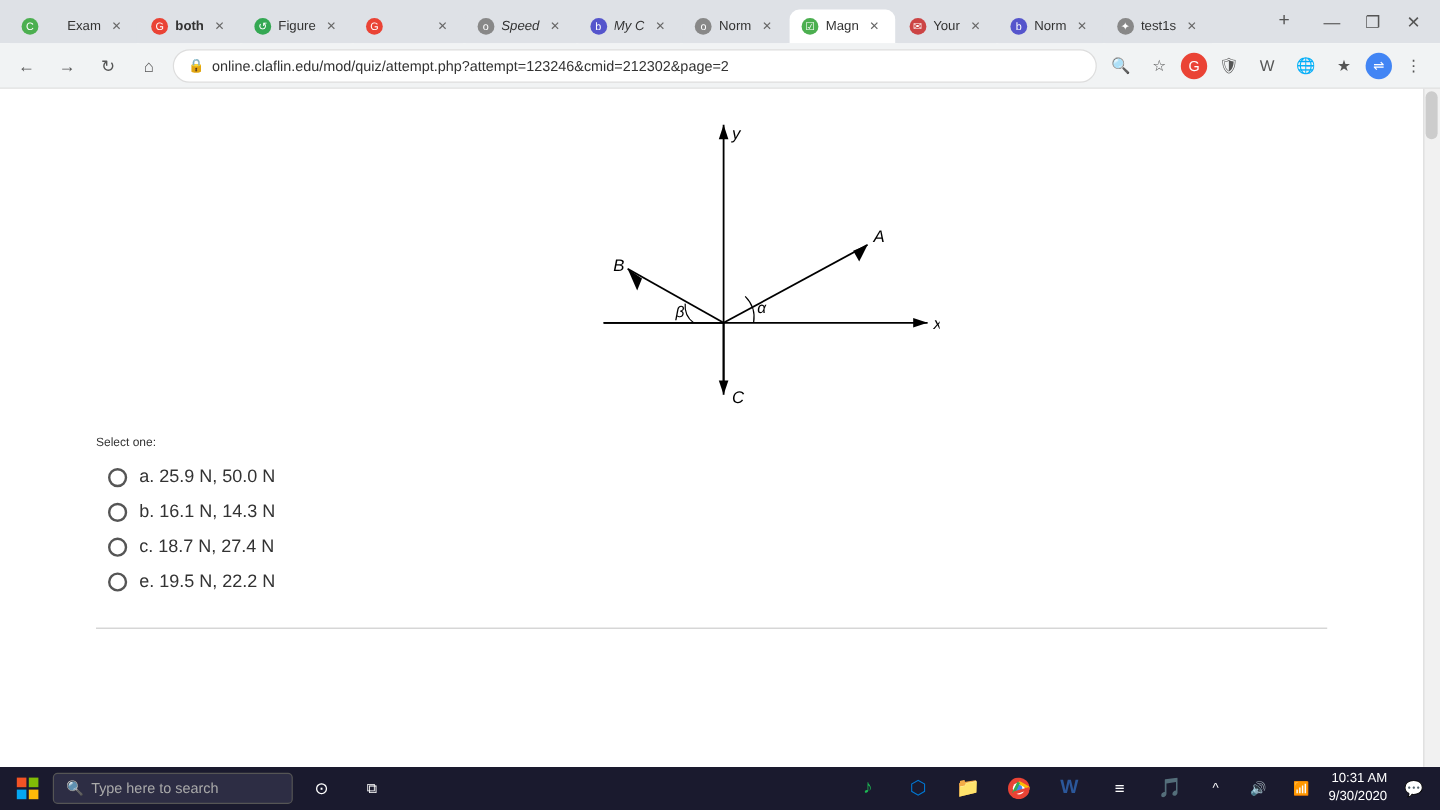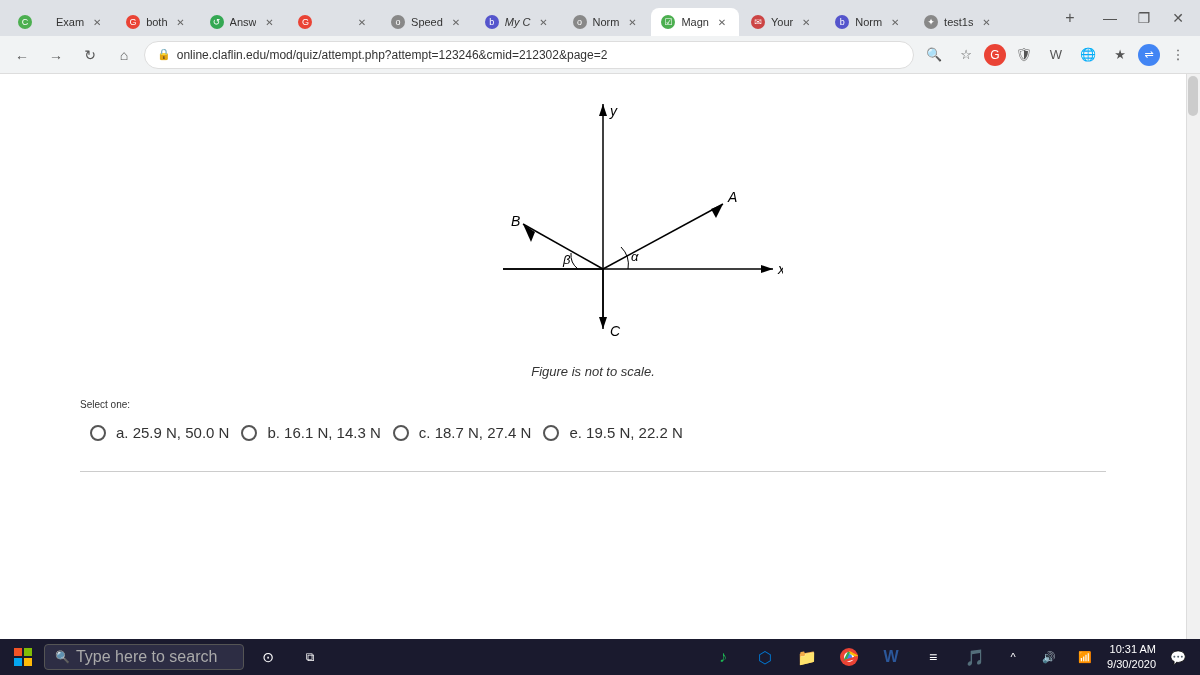--- a/index.html
+++ b/index.html
@@ -139,20 +139,21 @@
     
     .select-one-label {
       font-size: 10px;
       font-weight: normal;
       margin-bottom: 14px;
       color: #333;
     }
     .options-list {
       list-style: none;
       display: flex;
+      flex-direction: column;
       gap: 12px;
       margin-left: 10px;
     }
     .option-item {
       display: flex;
       align-items: center;
       gap: 10px;
       font-size: 15px;
       color: #333;
       cursor: pointer;
@@ -207,21 +208,21 @@
       height: 26px;
       padding: 0 10px;
       gap: 6px;
       width: 200px;
     }
     .taskbar-search-icon {
       color: #aaa;
       font-size: 12px;
     }
     .taskbar-search-text {
-      font-size: 16px;
+      font-size: 12px;
       color: #aaa;
     }
     .taskbar-spacer { flex: 1; }
     .taskbar-app {
       width: 36px;
       height: 32px;
       display: flex;
       align-items: center;
       justify-content: center;
       cursor: pointer;
@@ -283,36 +284,36 @@
 <div class="browser-top">
 
   <div id="tabs-container" style="display:flex;align-items:flex-end;gap:2px;height:100%;overflow:hidden;flex:1;">
       <div class="tab">
         <div class="tab-icon" style="background: rgb(76, 175, 80); color: rgb(255, 255, 255);">C</div>
         <span style="max-width: 70px; overflow: hidden; text-overflow: ellipsis; padding-left: 18px;">Exam</span>
         <div class="tab-close">✕</div>
       </div>
       <div class="tab">
         <div class="tab-icon" style="background: rgb(234, 67, 53); color: rgb(255, 255, 255);">G</div>
-        <span style="max-width: 70px; overflow: hidden; text-overflow: ellipsis;">both</span>
+        <span style="max-width: 70px; overflow: hidden; text-overflow: ellipsis; font-weight: bold;">both</span>
         <div class="tab-close">✕</div>
       </div>
       <div class="tab">
         <div class="tab-icon" style="background: rgb(52, 168, 83); color: rgb(255, 255, 255);">↺</div>
-        <span style="max-width: 70px; overflow: hidden; text-overflow: ellipsis;">Answ</span>
+        <span style="max-width: 70px; overflow: hidden; text-overflow: ellipsis;">Figure</span>
         <div class="tab-close">✕</div>
       </div>
       <div class="tab">
         <div class="tab-icon" style="background: rgb(234, 67, 53); color: rgb(255, 255, 255);">G</div>
         <span style="max-width: 70px; overflow: hidden; text-overflow: ellipsis; margin-top: 43px;">A high</span>
         <div class="tab-close">✕</div>
       </div>
       <div class="tab">
         <div class="tab-icon" style="background: rgb(136, 136, 136); color: rgb(255, 255, 255);">o</div>
-        <span style="max-width: 70px; overflow: hidden; text-overflow: ellipsis;">Speed</span>
+        <span style="max-width: 70px; overflow: hidden; text-overflow: ellipsis; font-style: italic;">Speed</span>
         <div class="tab-close">✕</div>
       </div>
       <div class="tab">
         <div class="tab-icon" style="background: rgb(85, 85, 204); color: rgb(255, 255, 255);">b</div>
         <span style="max-width: 70px; overflow: hidden; text-overflow: ellipsis; font-style: italic;">My C</span>
         <div class="tab-close">✕</div>
       </div>
       <div class="tab">
         <div class="tab-icon" style="background: rgb(136, 136, 136); color: rgb(255, 255, 255);">o</div>
         <span style="max-width: 70px; overflow: hidden; text-overflow: ellipsis;">Norm</span>
@@ -407,21 +408,20 @@
         <line x1="100" y1="175" x2="200" y2="175" stroke="black" stroke-width="1.5"></line>
 
         <path d="M 225,175 A 25,25 0 0,0 218,153" fill="none" stroke="black" stroke-width="1"></path>
         <text x="228" y="167" font-size="13" font-style="italic">α</text>
 
         <path d="M 175,175 A 18,18 0 0,1 168,159" fill="none" stroke="black" stroke-width="1"></path>
         <text x="160" y="170" font-size="13" font-style="italic">β</text>
       </svg>
     </div>
 
-    <div class="diagram-caption">Figure is not to scale.</div>
 
     <div class="select-one-label">Select one:</div>
 
     <ul class="options-list" id="options-list">
     <li class="option-item">
           <div class="option-radio"></div>
           <span>a. 25.9 N, 50.0 N</span>
         </li>
         <li class="option-item">
           <div class="option-radio"></div>

